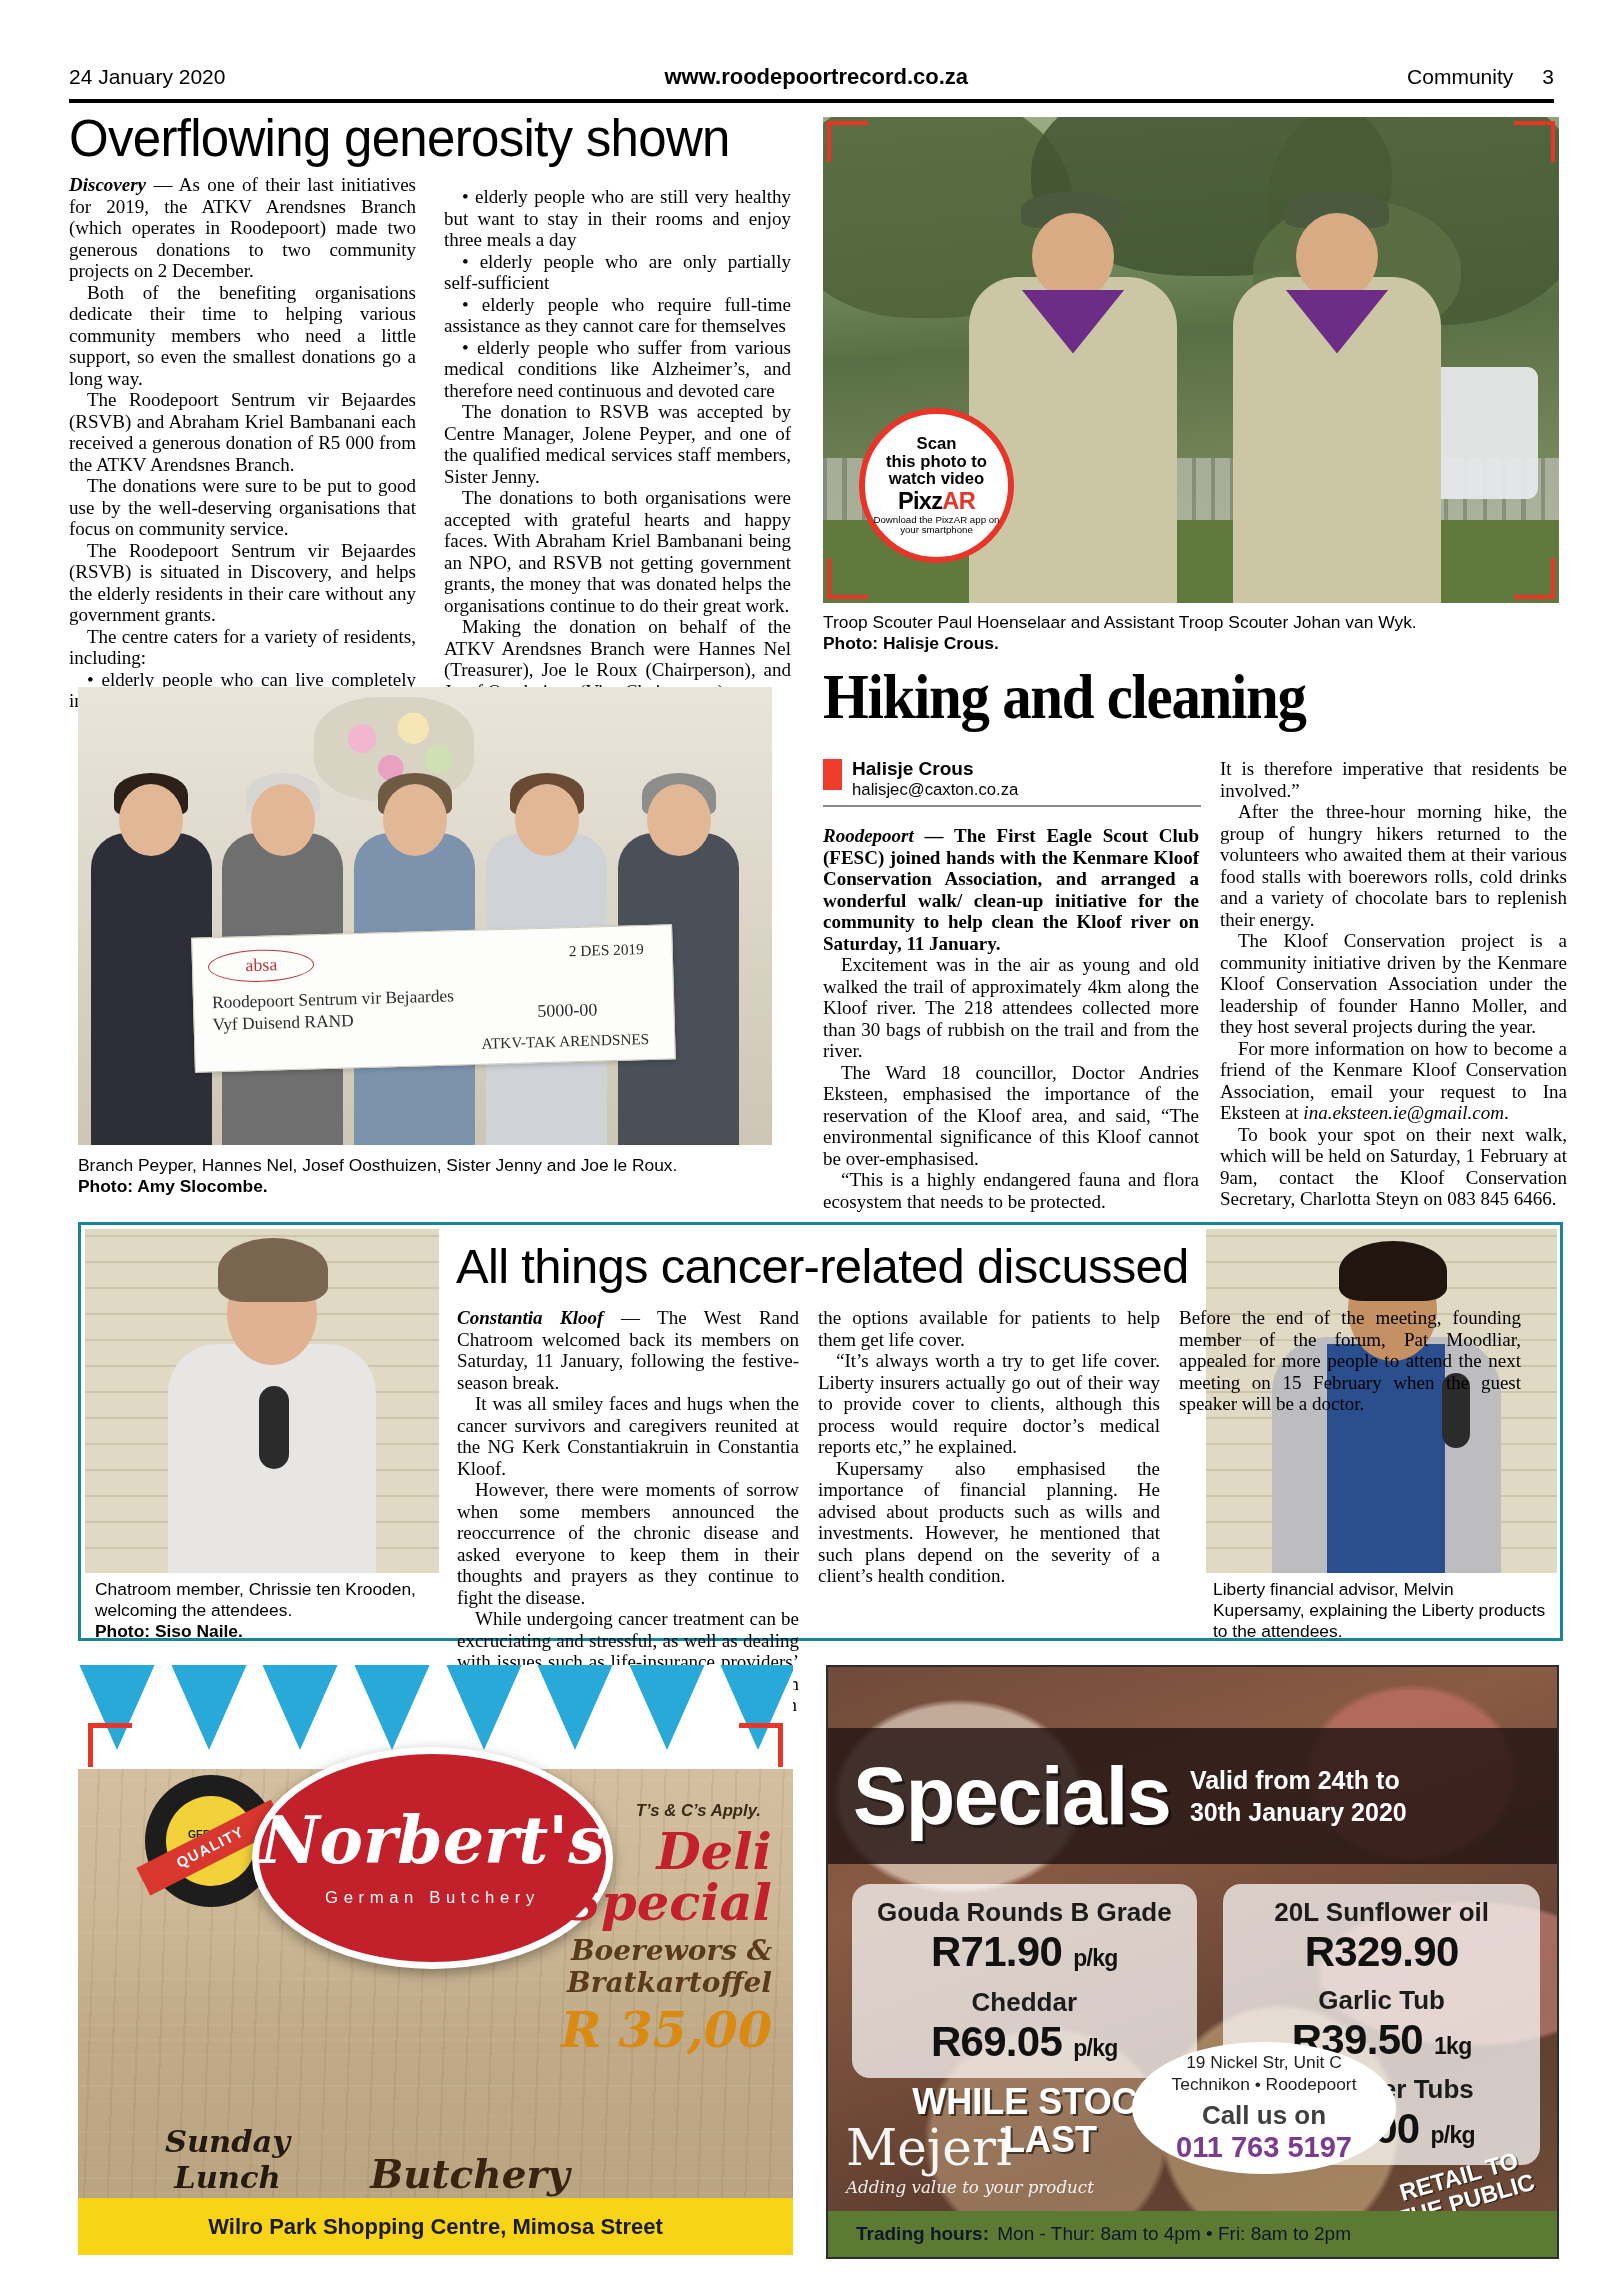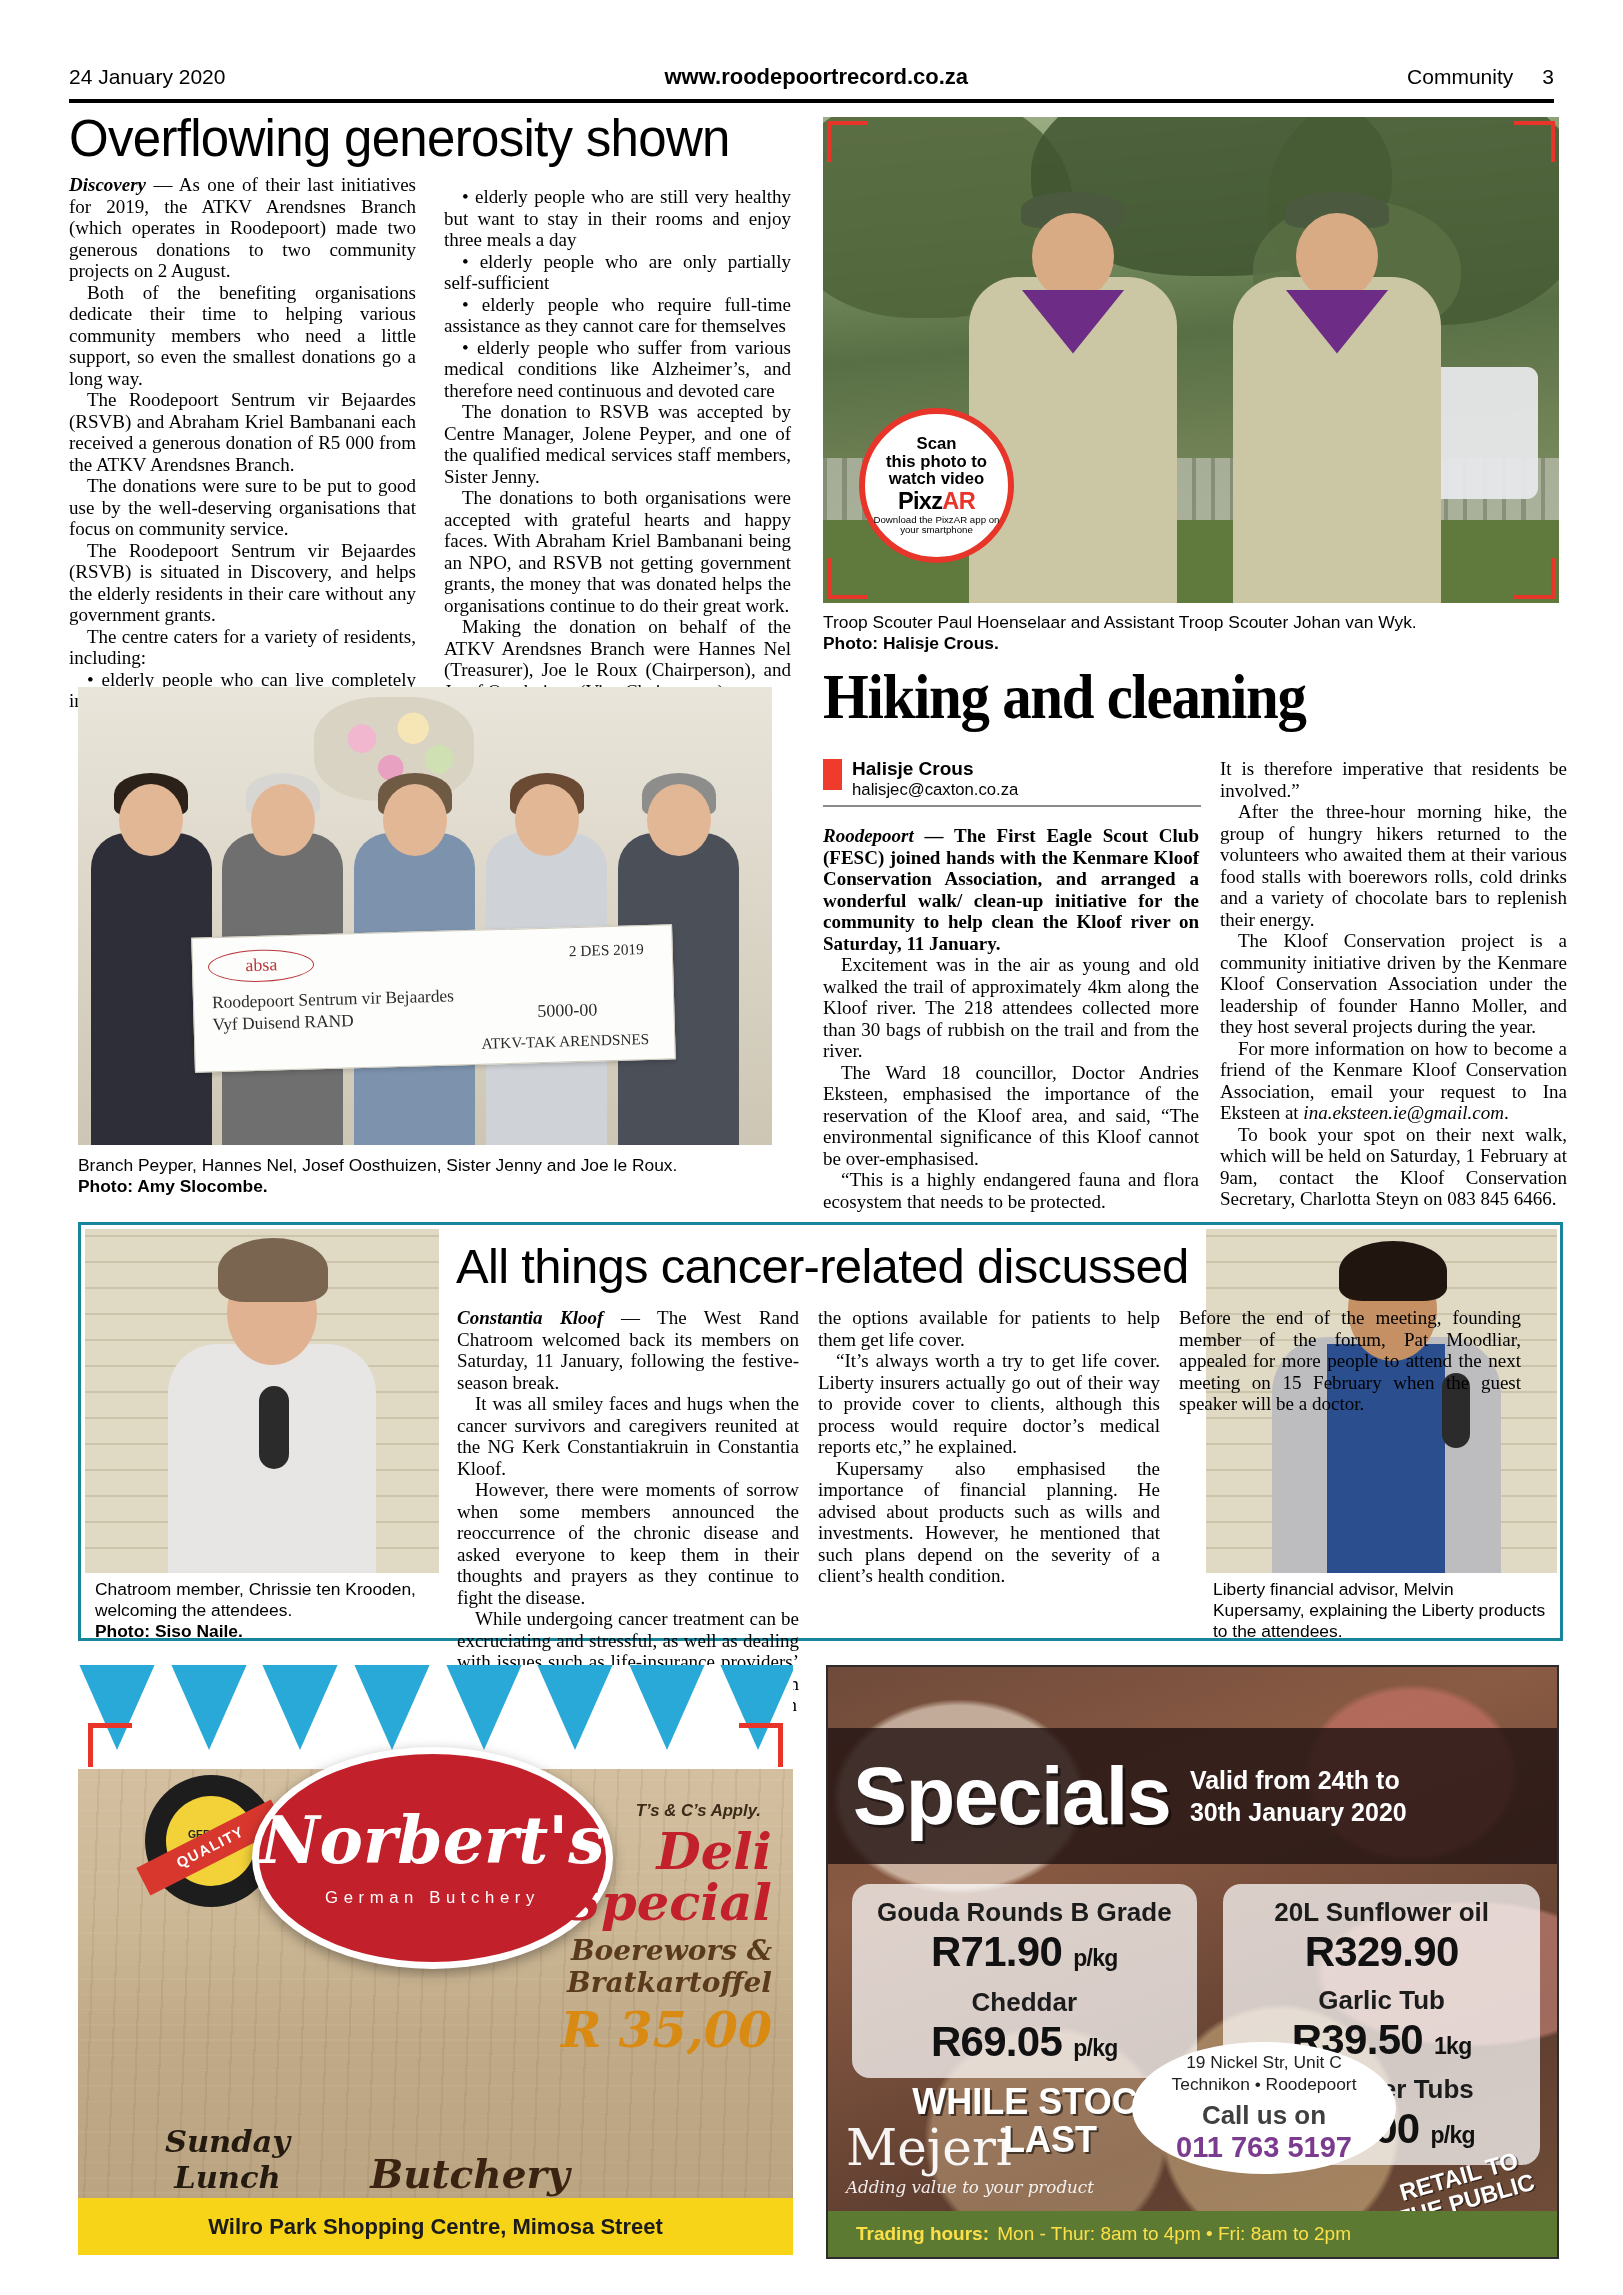--- a/index.html
+++ b/index.html
@@ -202,42 +202,42 @@
   #contact{position:absolute;left:304px;bottom:83px;width:264px;height:132px;border-radius:50%;background:#fff;
     display:flex;flex-direction:column;align-items:center;justify-content:center;text-align:center;}
   #contact .ad{font-family:"Liberation Sans",sans-serif;font-size:17.4px;color:#222;line-height:1.25;}
   #contact .cu{font-family:"Liberation Sans",sans-serif;font-weight:bold;font-size:26px;color:#404040;margin-top:4.2px;}
   #contact .ph{font-family:"Liberation Sans",sans-serif;font-weight:bold;font-size:29px;color:#7b3b8e;}
   #retail{position:absolute;right:11px;bottom:43px;width:167px;text-align:center;transform:rotate(-16deg);
     font-family:"Liberation Sans",sans-serif;font-weight:bold;font-size:23.6px;color:#fff;line-height:1.05;
     text-shadow:1.4px 1.4px 0 rgba(0,0,0,.5);}
   .greenbar{position:absolute;left:0;right:0;bottom:0;height:46px;background:#5d7a33;
     display:flex;align-items:center;padding-left:28px;gap:8.3px;
-    font-family:"Liberation Sans",sans-serif;font-size:19px;color:#fde047;margin-top:24px;}
+    font-family:"Liberation Sans",sans-serif;font-size:19px;color:#0f172a;margin-top:24px;}
   .greenbar b{font-weight:bold;}
 </style>
 </head>
 <body>
 
 <div class="page">
 
   <div class="masthead">
     <span>24 January 2020</span>
     <span class="mid">www.roodepoortrecord.co.za</span>
     <span class="right">
       <span>Community</span>
       <span>3</span>
     </span>
   </div>
   <div class="rule"></div>
 
   <div class="h1" id="story1-title">Overflowing generosity shown</div>
 
   <div class="body-col" id="s1c1">
-    <p class="noind"><span class="lede-place">Discovery</span><span> — As one of their last initiatives for 2019, the ATKV Arendsnes Branch (which operates in Roodepoort) made two generous donations to two community projects on 2 August.</span></p>
+    <p class="noind"><span class="lede-place">Discovery</span><span> — As one of their last initiatives for 2019, the ATKV Arendsnes Branch (which operates in Roodepoort) made two generous donations to two community projects on 2 December.</span></p>
     <p>Both of the benefiting organisations dedicate their time to helping various community members who need a little support, so even the smallest donations go a long way.</p>
     <p>The Roodepoort Sentrum vir Bejaardes (RSVB) and Abraham Kriel Bambanani each received a generous donation of R5 000 from the ATKV Arendsnes Branch.</p>
     <p>The donations were sure to be put to good use by the well-deserving organisations that focus on community service.</p>
     <p>The Roodepoort Sentrum vir Bejaardes (RSVB) is situated in Discovery, and helps the elderly residents in their care without any government grants.</p>
     <p>The centre caters for a variety of residents, including:</p>
     <p>• elderly people who can live completely independently on the premises (without help)</p>
   </div>
 
   <div class="body-col" id="s1c2">
     <p>• elderly people who are still very healthy but want to stay in their rooms and enjoy three meals a day</p>

